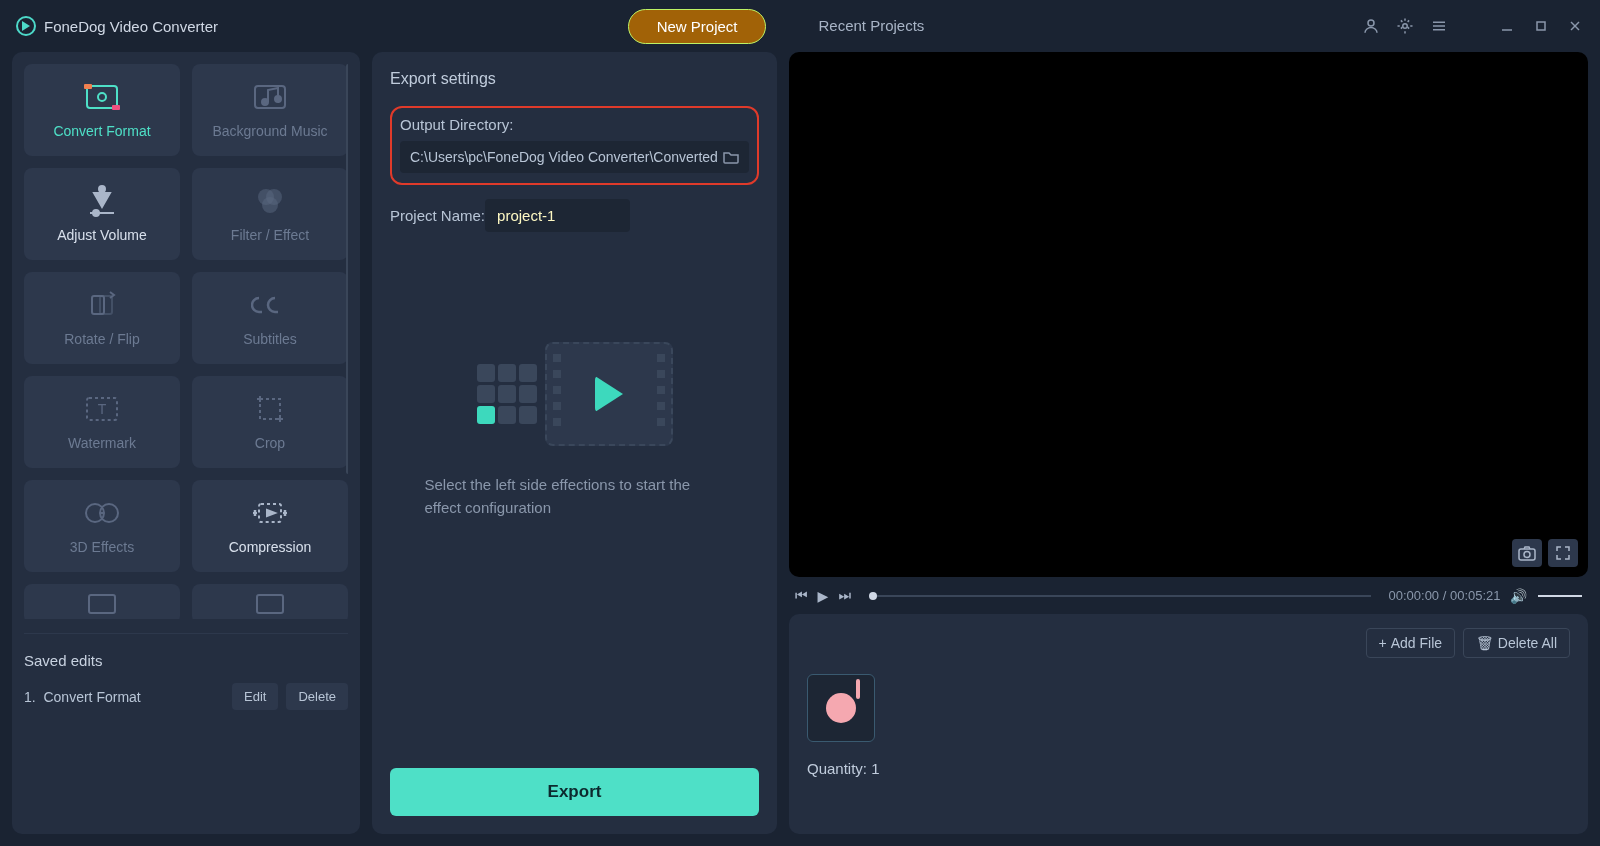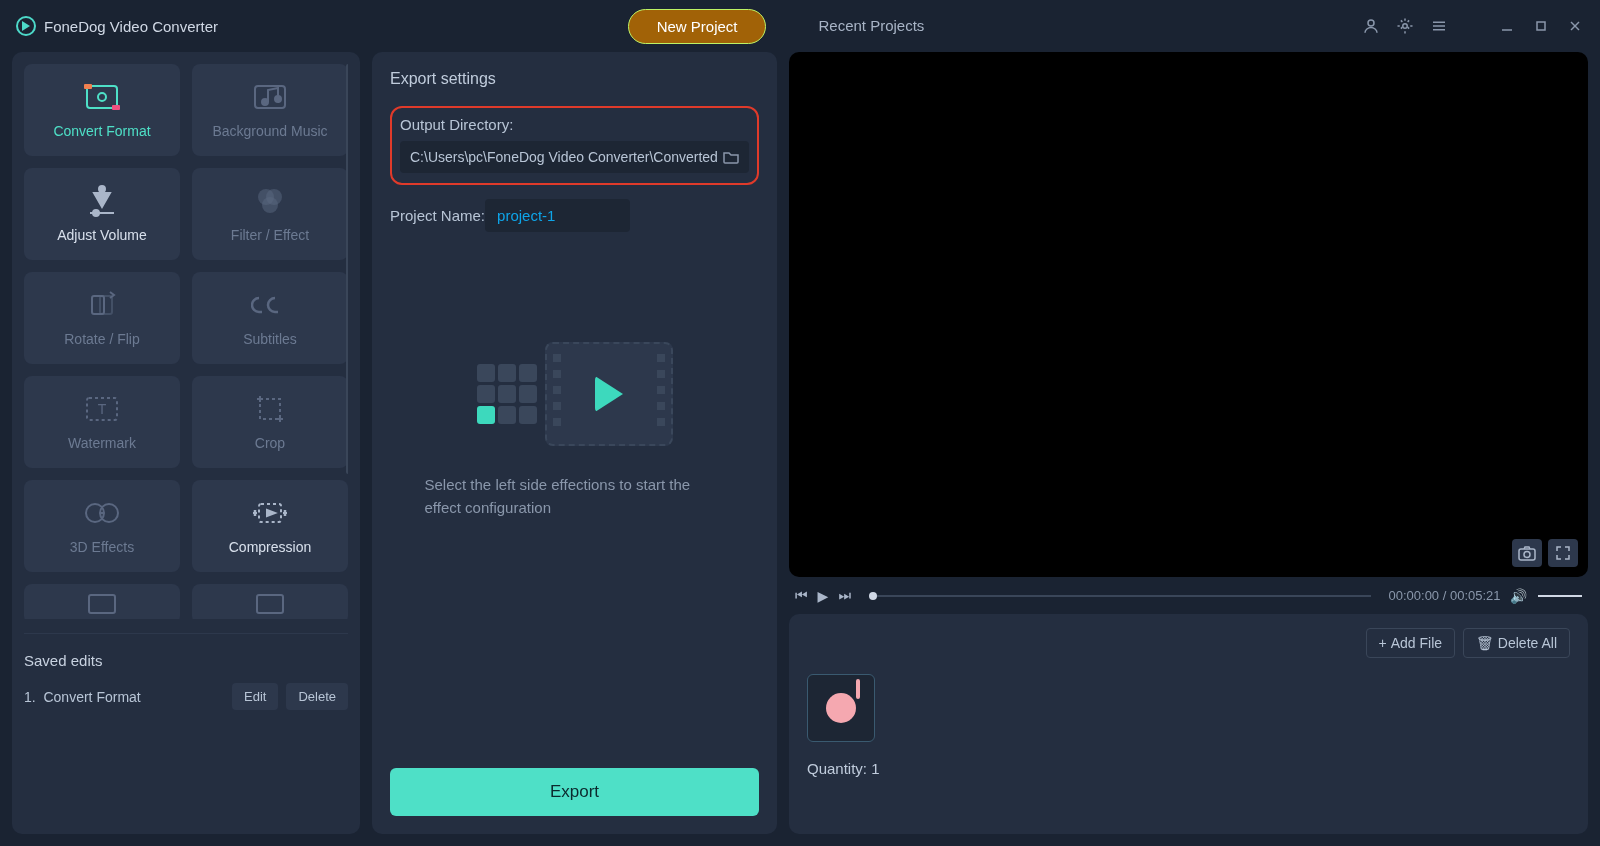--- a/index.html
+++ b/index.html
@@ -28,32 +28,32 @@
 .saved-row { display: flex; align-items: center; justify-content: space-between; font-size: 14px; }
 .saved-actions { display: flex; gap: 8px; }
 .saved-btn { background: #2d384c; border: none; color: #b8c5d6; padding: 6px 12px; border-radius: 4px; font-size: 13px; cursor: pointer; }
 .center { width: 405px; background: #242e40; border-radius: 10px; padding: 18px; display: flex; flex-direction: column; }
 .section-title { font-size: 16px; color: #c0ccdc; margin-bottom: 18px; }
 .output-box { border: 2px solid #e03a2a; border-radius: 12px; padding: 8px 8px 10px; margin-bottom: 14px; }
 .output-label { font-size: 15px; color: #b8c5d6; margin-bottom: 8px; }
 .output-path { background: #1d2634; border-radius: 4px; padding: 8px 10px; font-size: 14px; color: #b8c5d6; display: flex; justify-content: space-between; align-items: center; }
 .folder-icon { color: #8a97ab; }
 .project-row { display: flex; align-items: center; font-size: 15px; margin-bottom: 30px; }
-.project-input { background: #1d2634; border: none; color: #0ea5e9; padding: 8px 12px; border-radius: 4px; font-size: 15px; width: 145px; }
+.project-input { background: #1d2634; border: none; color: #fef9c3; padding: 8px 12px; border-radius: 4px; font-size: 15px; width: 145px; }
 .placeholder-area { flex: 1; display: flex; flex-direction: column; align-items: center; justify-content: flex-start; padding-top: 80px; }
 .placeholder-graphic { display: flex; align-items: center; gap: 4px; margin-bottom: 28px; }
 .grid-shape { display: grid; grid-template-columns: repeat(3, 18px); grid-template-rows: repeat(3, 18px); gap: 3px; }
 .grid-cell { background: #3a475b; border-radius: 3px; }
 .grid-cell.on { background: #3dd9bd; }
 .video-shape { width: 128px; height: 104px; background: #2d384c; border-radius: 8px; display: flex; align-items: center; justify-content: center; border: 2px dashed #3a475b; margin-left: 4px; position: relative; }
 .play-triangle { width: 0; height: 0; border-left: 28px solid #3dd9bd; border-top: 18px solid transparent; border-bottom: 18px solid transparent; border-radius: 4px; }
 .video-shape::before, .video-shape::after { content: ""; position: absolute; top: 10px; bottom: 10px; width: 8px; background: repeating-linear-gradient(#3a475b 0 8px, transparent 8px 16px); }
 .video-shape::before { left: 6px; } .video-shape::after { right: 6px; }
 .placeholder-text { font-size: 15px; color: #8a97ab; line-height: 1.5; max-width: 300px; }
-.export-btn { background: #4ee0c7; color: #0c2a2e; border: none; padding: 14px; font-size: 17px; font-weight: 400; border-radius: 6px; cursor: pointer; margin-top: auto; }
+.export-btn { background: #4ee0c7; color: #0c2a2e; border: none; padding: 14px; font-size: 17px; font-weight: 700; border-radius: 6px; cursor: pointer; margin-top: auto; }
 .right { flex: 1; display: flex; flex-direction: column; gap: 10px; }
 .preview { height: 525px; background: #000; border-radius: 10px; position: relative; }
 .preview-corner { position: absolute; bottom: 10px; right: 10px; display: flex; gap: 6px; }
 .corner-btn { width: 30px; height: 28px; background: #2d384c; border-radius: 4px; display: flex; align-items: center; justify-content: center; color: #aab6c9; cursor: pointer; }
 .controls { display: flex; align-items: center; gap: 10px; padding: 0 6px; font-size: 13px; color: #8a97ab; }
 .ctrl-btn { color: #aab6c9; cursor: pointer; font-size: 14px; }
 .timeline { flex: 1; height: 2px; background: #3a4659; position: relative; margin: 0 8px; }
 .timeline-dot { position: absolute; left: 0; top: -3px; width: 8px; height: 8px; border-radius: 50%; background: #d0d8e5; }
 .volume-bar { width: 44px; height: 2px; background: #d0d8e5; }
 .gallery { background: #242e40; border-radius: 10px; padding: 14px 18px; flex: 1; display: flex; flex-direction: column; }

